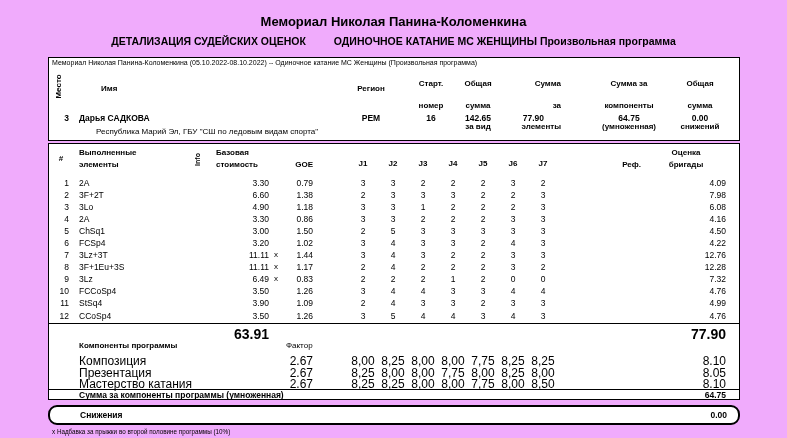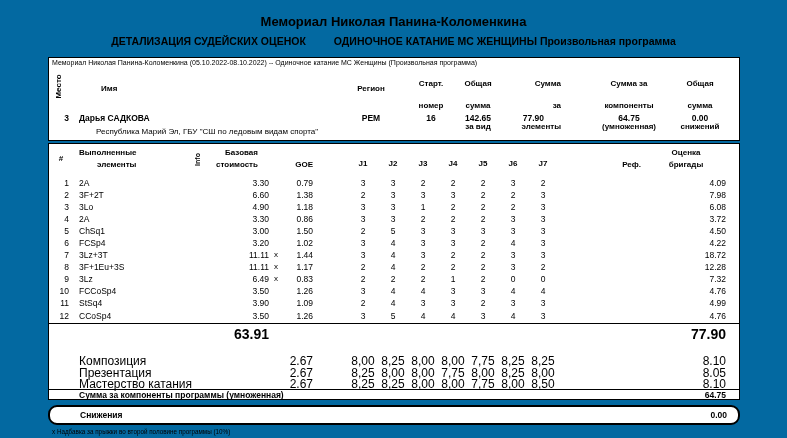--- a/index.html
+++ b/index.html
@@ -1,19 +1,19 @@
 <!DOCTYPE html>
 <html><head>
 <meta charset="utf-8">
 <style>
   * { box-sizing: border-box; margin: 0; padding: 0; }
   html,body { background:#e8e8e8; }
   .page {
     position: relative; width: 787px; height: 438px;
-    background: #0369a1; color: #000;
+    background: #f0abfc; color: #000;
     font-family: "Liberation Sans", sans-serif;
     overflow: hidden; margin: 0 auto;
   }
   .title { position:absolute; top:14px; left:0; width:100%; text-align:center;
            font-size:13px; font-weight:bold; }
   .subtitle { position:absolute; top:35px; left:0; width:100%;
               display:flex; justify-content:center; gap:28px;
               font-size:10.5px; font-weight:bold; }
   .box { position:absolute; border:1.5px solid #000; background:#fff; }
   .box1 { left:48px; top:57px; width:692px; height:84px; }
@@ -39,21 +39,21 @@
   .place-v  { left:4px;   width:16px; text-align:right; }
   .name-v   { left:30px;text-align:center; }
   .region-v { left:297px; width:50px; text-align:center; }
   .start-v  { left:355px; width:54px; text-align:center; }
   .seg-v    { left:400px; width:58px; text-align:center; }
   .elemt-v  { left:438px; width:57px; text-align:right; }
   .compt-v  { left:540px; width:80px; text-align:center; }
   .dedt-v   { left:622px; width:58px; text-align:center; }
   .club { position:absolute; left:47px; top:69px; font-size:8px; white-space:nowrap; }
   
-  .h2 { position:absolute; font-size:8px; font-weight:bold; line-height:11.5px;text-align:right; }
+  .h2 { position:absolute; font-size:8px; font-weight:bold; line-height:11.5px; }
   .h2 span { display:block; }
   .h-num   { left:4px;   top:9px;  width:16px; text-align:center; }
   .h-el    { left:30px;  top:3px; }
   .h-base  { left:167px; top:3px; }
   .h-goe   { left:232px; top:14.5px; width:32px; text-align:right; }
   .h-ref   { left:552px; top:14.5px; width:40px; text-align:right; }
   .h-panel { left:602px; top:3px;  width:70px; text-align:center; }
   .h-j { position:absolute; top:14.5px; width:30px; text-align:center; font-size:8px; font-weight:bold; }
   
   #element-rows { position:absolute; left:0; top:33.5px; width:100%; }
@@ -233,21 +233,21 @@
     <span class="c-x"></span>
     <span class="c-goe">0.86</span>
     <span class="c-j c-j0">3</span>
     <span class="c-j c-j1">3</span>
     <span class="c-j c-j2">2</span>
     <span class="c-j c-j3">2</span>
     <span class="c-j c-j4">2</span>
     <span class="c-j c-j5">3</span>
     <span class="c-j c-j6">3</span>
     <span class="c-ref"></span>
-    <span class="c-score">3.72</span>
+    <span class="c-score">4.16</span>
   </div>
 
   <div class="erow">
     <span class="c-num">5</span>
     <span class="c-el">ChSq1</span>
     <span class="c-info"></span>
     <span class="c-base">3.00</span>
     <span class="c-x"></span>
     <span class="c-goe">1.50</span>
     <span class="c-j c-j0">2</span>
@@ -287,21 +287,21 @@
     <span class="c-x">x</span>
     <span class="c-goe">1.44</span>
     <span class="c-j c-j0">3</span>
     <span class="c-j c-j1">4</span>
     <span class="c-j c-j2">3</span>
     <span class="c-j c-j3">2</span>
     <span class="c-j c-j4">2</span>
     <span class="c-j c-j5">3</span>
     <span class="c-j c-j6">3</span>
     <span class="c-ref"></span>
-    <span class="c-score">18.72</span>
+    <span class="c-score">12.76</span>
   </div>
 
   <div class="erow">
     <span class="c-num">8</span>
     <span class="c-el">3F+1Eu+3S</span>
     <span class="c-info"></span>
     <span class="c-base">11.11</span>
     <span class="c-x">x</span>
     <span class="c-goe">1.17</span>
     <span class="c-j c-j0">2</span>
@@ -387,20 +387,24 @@
     <span class="c-score">4.76</span>
   </div>
 </div>
 
     <div class="sep sep1"></div>
     <div class="trow">
       <span class="c-base">63.91</span>
       <span class="c-score">77.90</span>
     </div>
 
+    <div class="comp-head">
+      <span class="ch-label">Компоненты программы</span>
+      <span class="ch-factor">Фактор</span>
+    </div>
 
     <div id="component-rows">
   <div class="crow">
     <span class="cc-name">Композиция</span>
     <span class="cc-factor">2.67</span>
     <span class="c-j c-j0">8,00</span>
     <span class="c-j c-j1">8,25</span>
     <span class="c-j c-j2">8,00</span>
     <span class="c-j c-j3">8,00</span>
     <span class="c-j c-j4">7,75</span>

